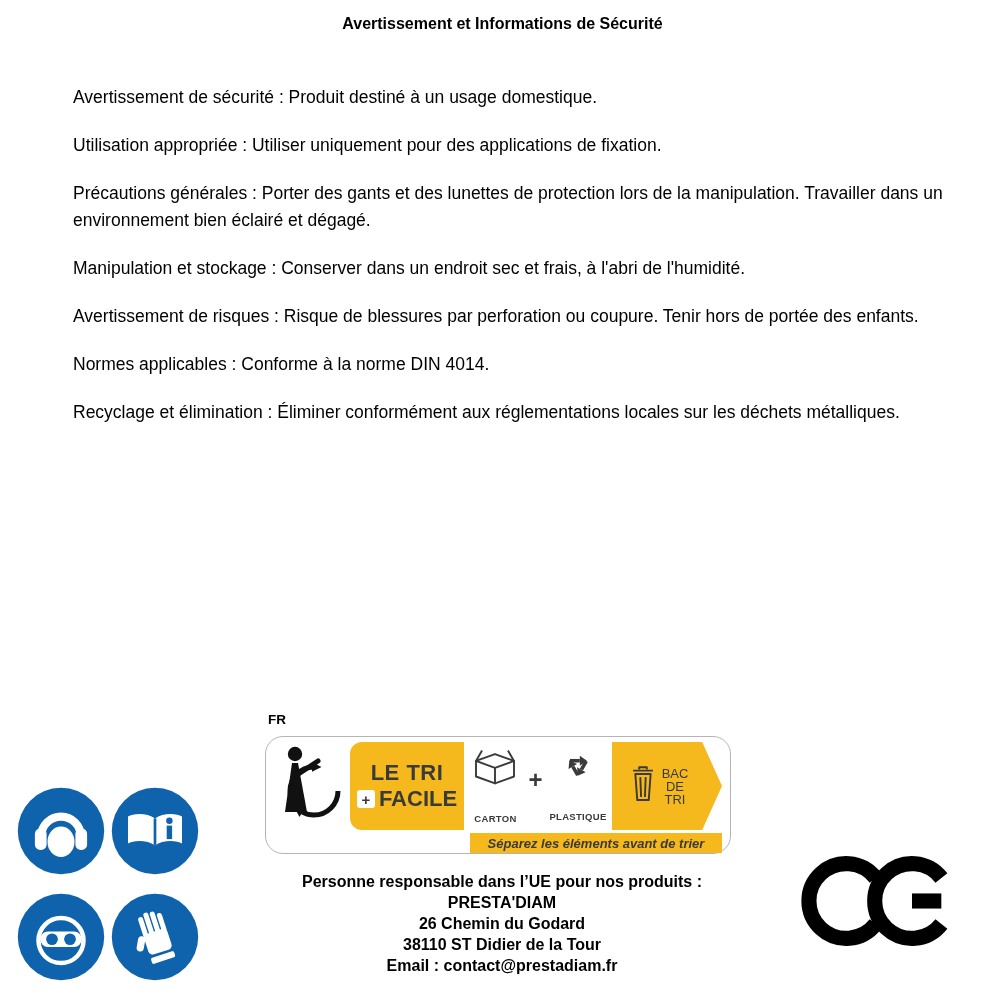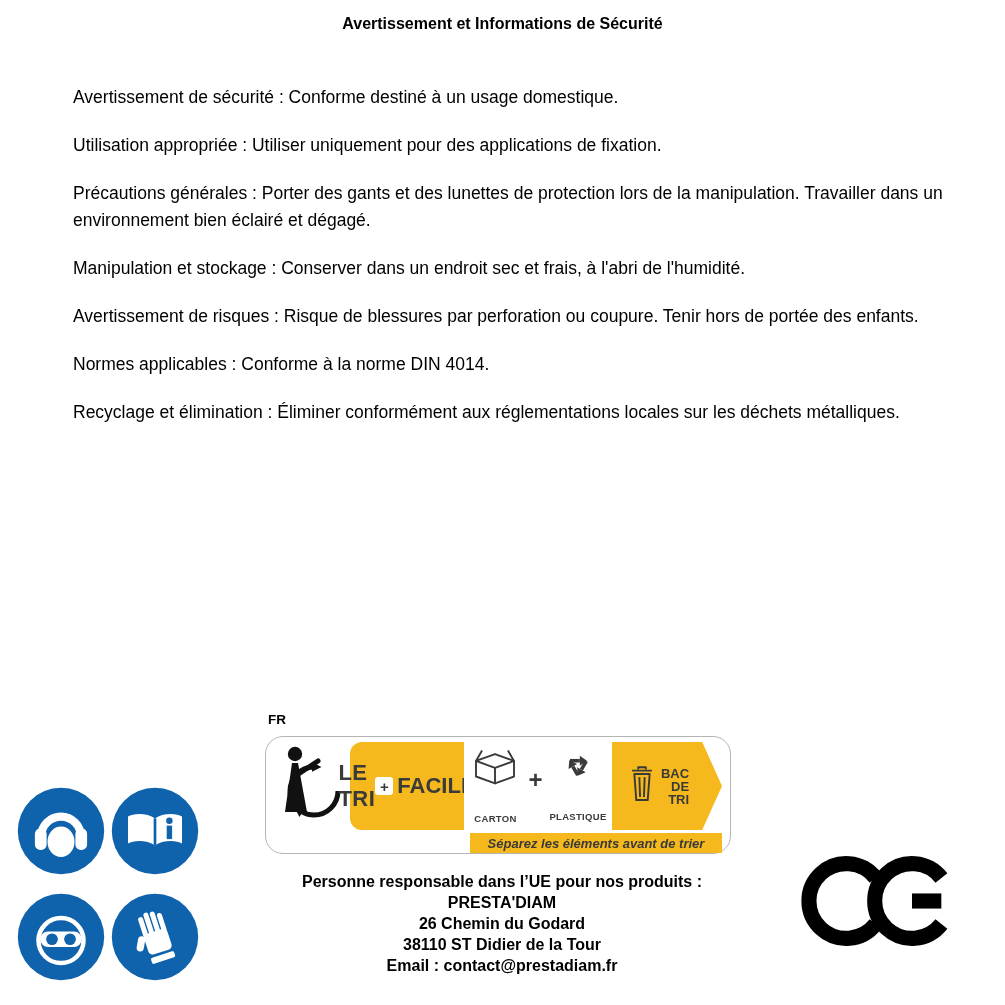--- a/index.html
+++ b/index.html
@@ -28,21 +28,21 @@
   .fr-label { position: absolute; left: 268px; top: 712px; font-size: 13.5px; font-weight: bold; }
 
   .tri-container {
     position: absolute; left: 265px; top: 736px; width: 466px; height: 118px;
     background: #fff; border: 1.5px solid #b5b5b5; border-radius: 18px;
   }
   .triman { position: absolute; left: 12px; top: 7px; }
   .tri-yellow {
     position: absolute; left: 84px; top: 5px; width: 114px; height: 88px;
     background: var(--yellow); border-radius: 12px 0 0 12px;
-    display: flex; flex-direction: row; align-items: center; justify-content: center; gap: 0;
+    display: flex; flex-direction: column; align-items: center; justify-content: center; gap: 0;
   }
   .tri-line1 { font-size: 22px; font-weight: 800; color: var(--dark); letter-spacing: .5px; }
   .tri-line2 { display: flex; align-items: center; gap: 4px; }
   .plus-box {
     width: 18px; height: 18px; background: #fff; border-radius: 3px;
     display: flex; align-items: center; justify-content: center;
     font-weight: 800; font-size: 15px; color: var(--dark);
   }
   .facile { font-size: 22px; font-weight: 800; color: var(--dark); }
 
@@ -53,21 +53,21 @@
   .mat-col { display: flex; flex-direction: column; align-items: center; gap: 3px; }
   .mat-label { font-size: 9.5px; font-weight: bold; color: var(--dark); letter-spacing: .3px; margin-top: 20px; }
   .plus-big { font-size: 24px; font-weight: bold; color: var(--dark); margin-top: -12px; }
 
   .tri-arrow {
     position: absolute; left: 346px; top: 5px; width: 110px; height: 88px;
     background: var(--yellow);
     clip-path: polygon(0 0, 82% 0, 100% 50%, 82% 100%, 0 100%);
     display: flex; align-items: center; justify-content: center; gap: 6px; padding-right: 16px;
   }
-  .bac-text { font-size: 13px; font-weight: 700; color: var(--dark); line-height: 13px; text-align: right; }
+  .bac-text { font-size: 13px; font-weight: 400; color: var(--dark); line-height: 13px; text-align: center; }
 
   .tri-tagline {
     position: absolute; left: 204px; top: 96px; width: 252px; height: 20px;
     background: var(--yellow); color: var(--dark);
     font-size: 13px; font-weight: bold; font-style: italic;
     display: flex; align-items: center; justify-content: center;
   }
 
   .responsible {
     position: absolute; left: 252px; top: 871px; width: 500px;
@@ -78,21 +78,21 @@
   .ce svg { display: block; }
 </style>
 </head>
 <body>
 
 <div class="page">
 
   <h1 class="title">Avertissement et Informations de Sécurité</h1>
 
   <div class="bodytext">
-    <p>Avertissement de sécurité : Conforme destiné à un usage domestique.</p>
+    <p>Avertissement de sécurité : Produit destiné à un usage domestique.</p>
     <p>Utilisation appropriée : Utiliser uniquement pour des applications de fixation.</p>
     <p>Précautions générales : Porter des gants et des lunettes de protection lors de la manipulation. Travailler dans un environnement bien éclairé et dégagé.</p>
     <p>Manipulation et stockage : Conserver dans un endroit sec et frais, à l'abri de l'humidité.</p>
     <p>Avertissement de risques : Risque de blessures par perforation ou coupure. Tenir hors de portée des enfants.</p>
     <p>Normes applicables : Conforme à la norme DIN 4014.</p>
     <p>Recyclage et élimination : Éliminer conformément aux réglementations locales sur les déchets métalliques.</p>
   </div>
 
   <div class="icons-grid">
     <div class="picto">

